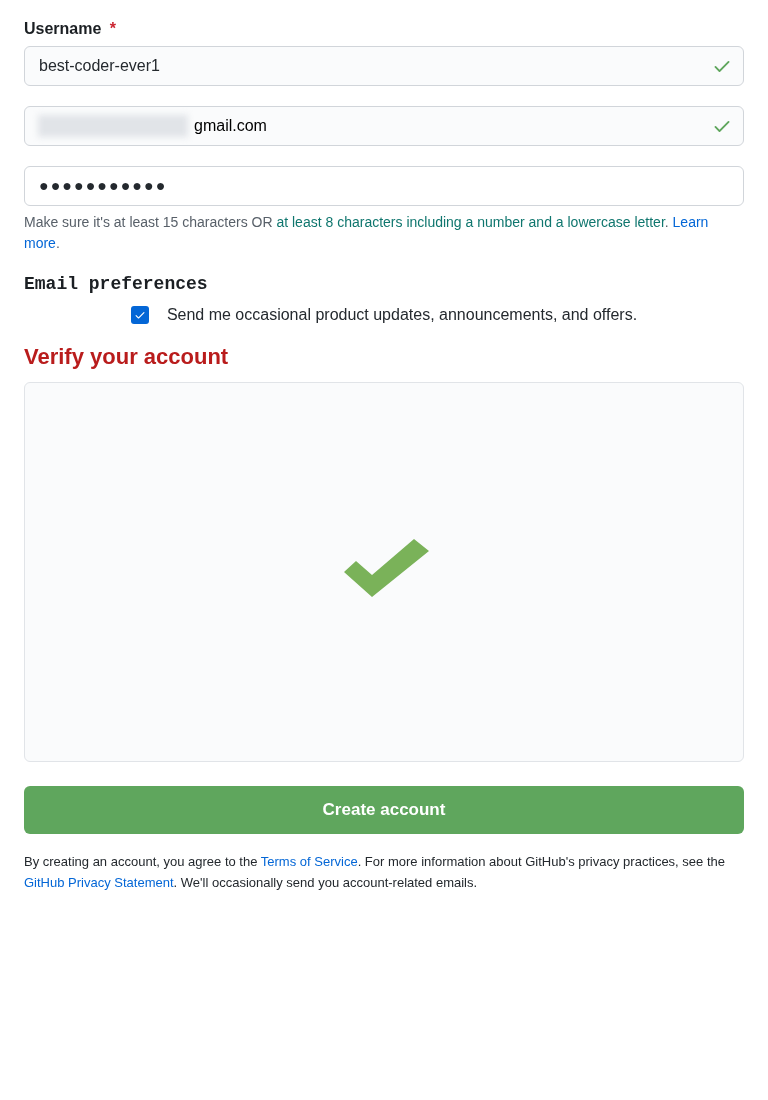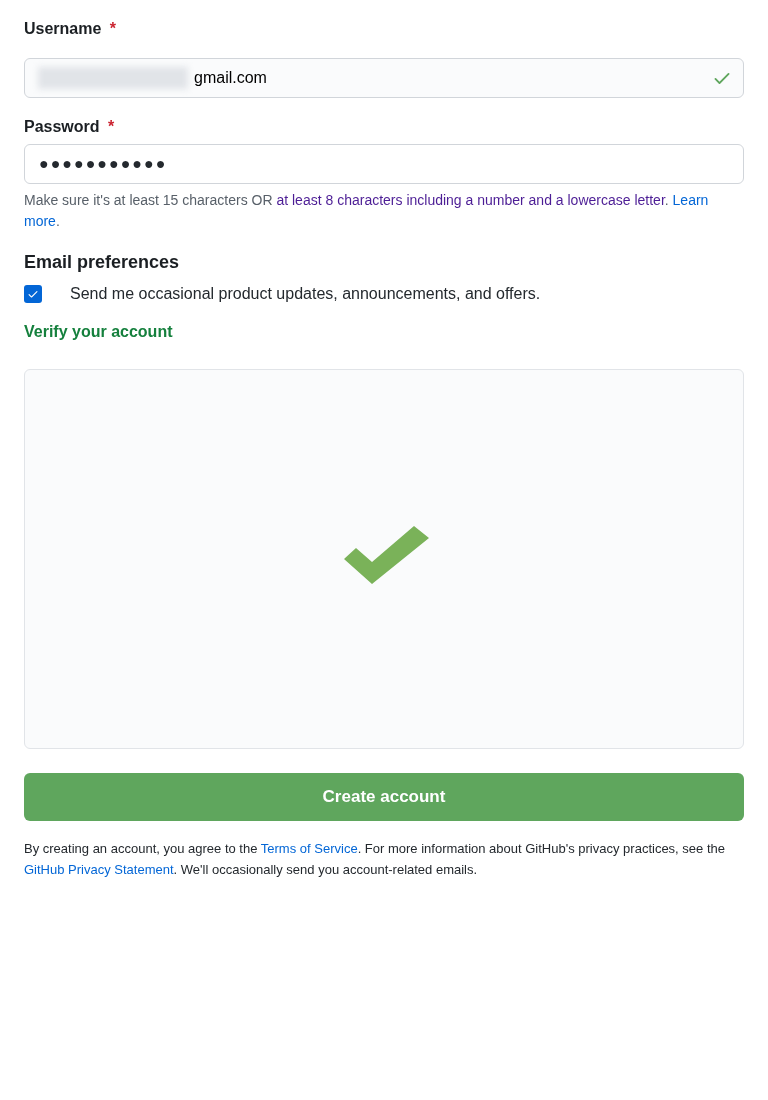--- a/index.html
+++ b/index.html
@@ -73,42 +73,44 @@
       color: #000000;
       pointer-events: none;
     }
     .help-text {
       font-size: 14px;
       color: #586069;
       line-height: 1.5;
       margin-top: 6px;
     }
     .help-green {
-      color: #4c1d95;
+      color: #0f766e;
     }
     .help-link {
       color: #0366d6;
       text-decoration: none;
     }
     .section-heading {
       font-weight: 600;
       font-size: 18px;
       margin-bottom: 12px;
       color: #1b1f23;
+      font-family: Liberation Mono, monospace;
     }
     .verify-heading {
       font-weight: 600;
-      font-size: 16px;
-      margin-bottom: 28px;
-      color: #15803d;
+      font-size: 22px;
+      margin-bottom: 12px;
+      color: #b91c1c;
     }
     .checkbox-row {
       display: flex;
       align-items: center;
-      gap: 28px;
+      gap: 18px;
+      justify-content: center;
     }
     .checkbox {
       width: 18px;
       height: 18px;
       background: #0366d6;
       border-radius: 3px;
       display: flex;
       align-items: center;
       justify-content: center;
       flex-shrink: 0;
@@ -162,42 +164,46 @@
 <body>
 
 
 
 
 <div class="form-group">
   <label class="form-label">
     <span>Username</span>
     <span class="required">*</span>
   </label>
+  <div class="input-wrapper">
+    <input type="text" class="form-input filled" value="best-coder-ever1" style="">
+    <span class="checkmark-icon">
+      <svg width="20" height="20" viewBox="0 0 16 16">
+          <path fill="#5fa65d" d="M13.78 4.22a.75.75 0 010 1.06l-7.25 7.25a.75.75 0 01-1.06 0L2.22 9.28a.75.75 0 011.06-1.06L6 10.94l6.72-6.72a.75.75 0 011.06 0z"></path>
+        </svg>
+    </span>
+  </div>
 </div>
 
 
 <div class="form-group">
   <div class="input-wrapper">
     <input type="text" class="form-input filled" style="">
     <div class="blur-overlay"></div>
     <span class="email-visible">gmail.com</span>
     <span class="checkmark-icon">
       <svg width="20" height="20" viewBox="0 0 16 16">
           <path fill="#5fa65d" d="M13.78 4.22a.75.75 0 010 1.06l-7.25 7.25a.75.75 0 01-1.06 0L2.22 9.28a.75.75 0 011.06-1.06L6 10.94l6.72-6.72a.75.75 0 011.06 0z"></path>
         </svg>
     </span>
   </div>
 </div>
 
 
 <div class="form-group">
-  <label class="form-label">
-    <span>Password</span>
-    <span class="required">*</span>
-  </label>
   <div class="input-wrapper">
     <input type="text" class="form-input password-dots" value="●●●●●●●●●●●" style="">
   </div>
   <p class="help-text">
     <span>Make sure it's at least 15 characters OR </span><span class="help-green">at least 8 characters including a number and a lowercase letter</span><span>. </span><a href="#" class="help-link">Learn more</a><span>.</span>
   </p>
 </div>
 
 
 <div class="form-group">

